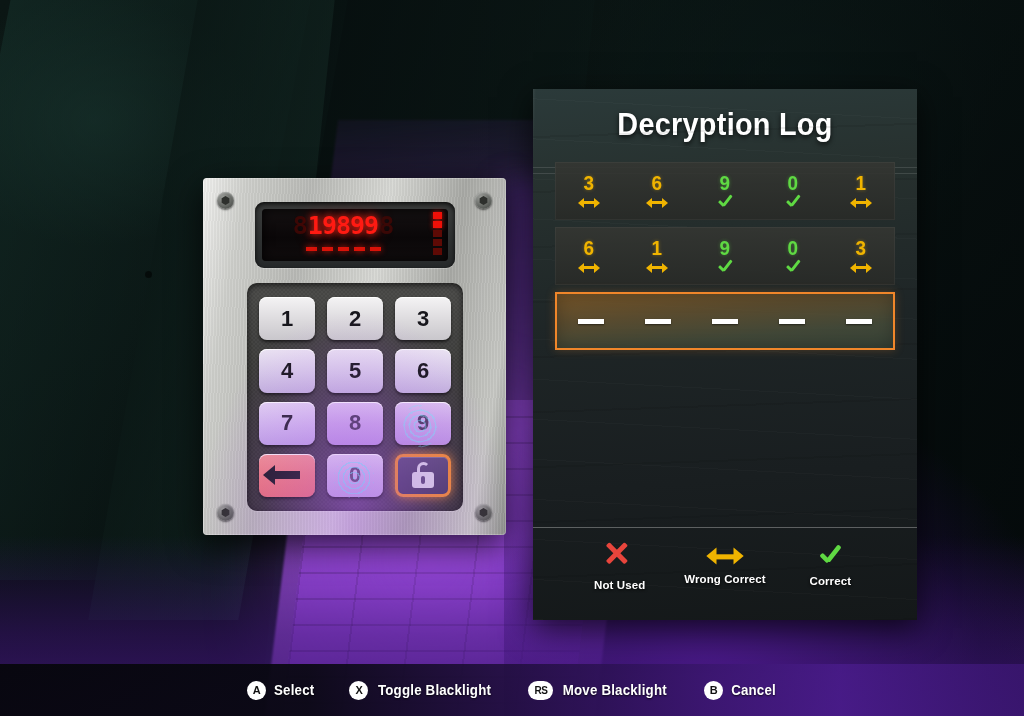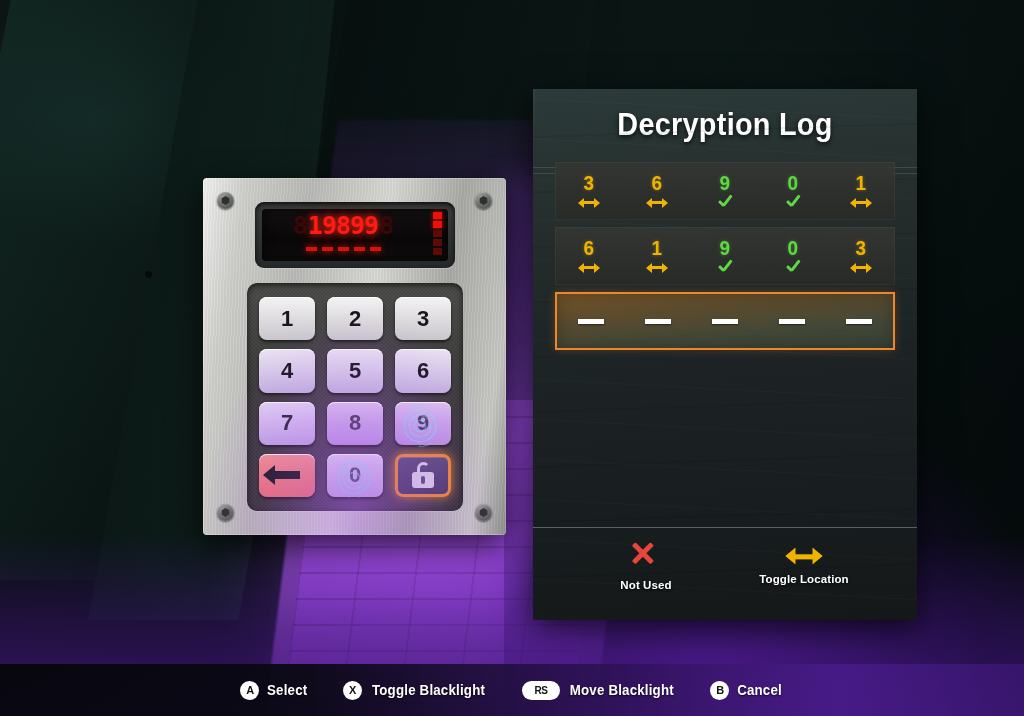--- a/index.html
+++ b/index.html
@@ -306,21 +306,21 @@
     background:linear-gradient(90deg, rgba(5,6,10,.92) 0%, rgba(8,8,16,.92) 30%,
                rgba(46,18,88,.80) 62%, rgba(74,28,140,.78) 82%, rgba(58,22,112,.85) 100%);
   }
   .hint { display:flex; align-items:center; gap:7px; }
   .badge {
     width:19px; height:19px; border-radius:50%; background:#fff; color:#111;
     display:flex; align-items:center; justify-content:center;
     font-size:11px; font-weight:700; letter-spacing:-.5px;
     font-family:"Liberation Sans Narrow","Liberation Sans", sans-serif;
   }
-  .badge.wide { width:38px; border-radius:10px; font-size:10px; }
+  .badge.wide { width:25px; border-radius:10px; font-size:10px; }
   .hint .htxt {
     color:#fff; font-size:14px; font-weight:700; letter-spacing:.2px;
     font-family:"Liberation Sans Narrow","Liberation Sans", sans-serif;
     transform:scaleX(.95); text-shadow:0 1px 2px rgba(0,0,0,.8);
   }
 </style>
 </head>
 <body>
 
 <div id="scene">
@@ -531,21 +531,25 @@
     <div class="legend-item">
       <span class="ic-cross"></span>
       <span class="lbl">Not Used</span>
     </div>
     <div class="legend-item">
       <span class="ic-swap">
           <i class="h-l"></i>
           <i class="bar"></i>
           <i class="h-r"></i>
         </span>
-      <span class="lbl">Toggle Location</span>
+      <span class="lbl">Wrong Correct</span>
+    </div>
+    <div class="legend-item">
+      <span class="ic-check"></span>
+      <span class="lbl">Correct</span>
     </div>
   </div>
 </div>
 
 <div id="control-bar">
   <div class="hint">
     <span class="badge">A</span>
     <span class="htxt">Select</span>
   </div>
   <div class="hint">

